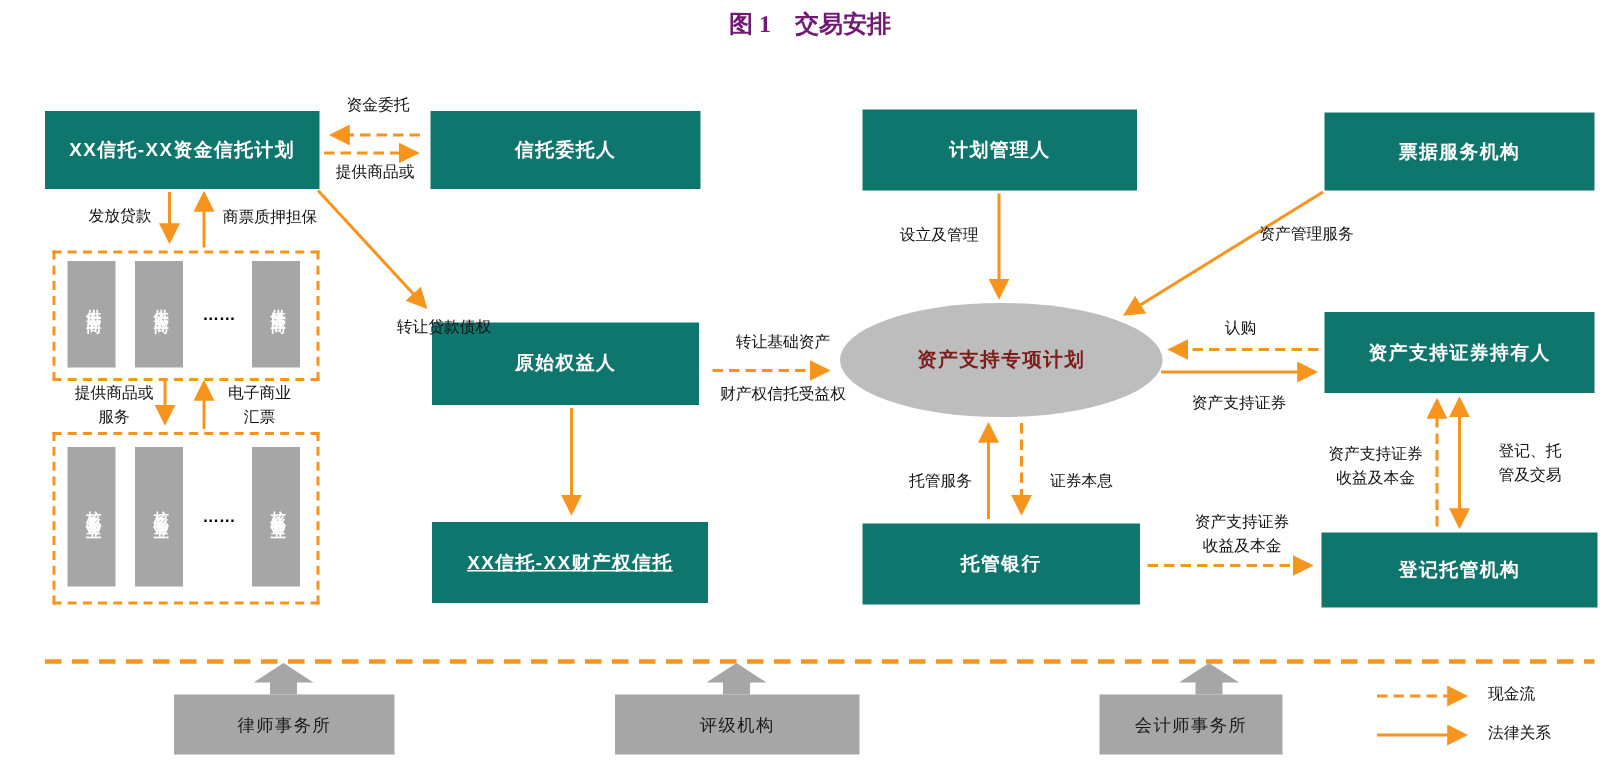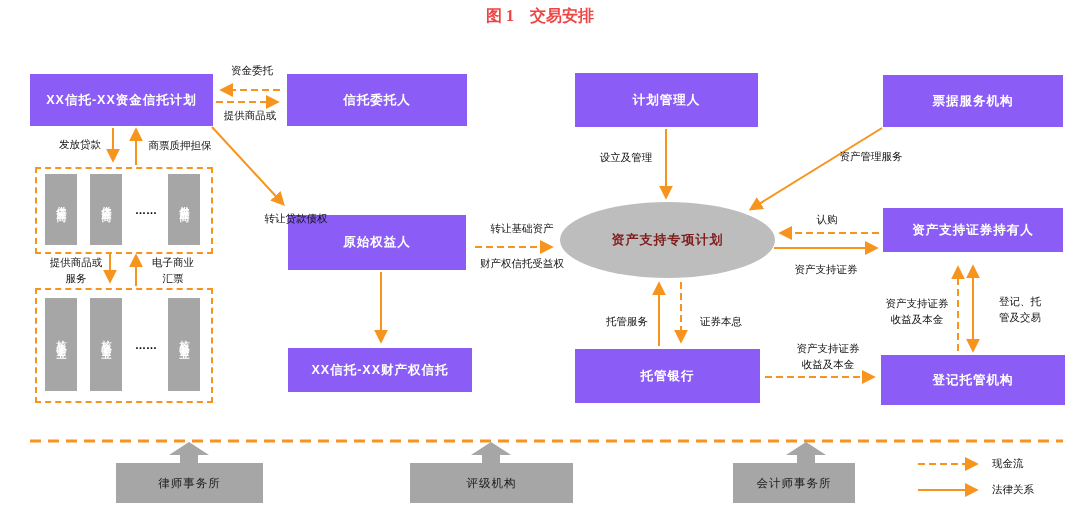--- a/index.html
+++ b/index.html
@@ -1,21 +1,21 @@
 <!DOCTYPE html>
 <html><head>
 <meta charset="utf-8">
 <style>
   html,body{margin:0;padding:0;background:#fff;}
   .canvas{position:relative;width:1080px;height:513px;background:#fff;overflow:hidden;
           font-family:"Liberation Sans",sans-serif;}
   .title{position:absolute;left:0;top:6px;width:1080px;text-align:center;
-         font-family:"Liberation Serif",serif;font-weight:bold;font-size:16px;color:#ef4444;}
+         font-family:"Liberation Serif",serif;font-weight:bold;font-size:16px;color:#701a75;}
   svg.overlay{position:absolute;left:0;top:0;z-index:1;}
-  .node{position:absolute;z-index:2;background:#8b5cf6;color:#fff;display:flex;
+  .node{position:absolute;z-index:2;background:#0f766e;color:#fff;display:flex;
         align-items:center;justify-content:center;font-weight:bold;font-size:12.5px;
         letter-spacing:1px;text-align:center;}
   .ellipse{position:absolute;z-index:2;background:#BDBDBD;border-radius:50%;display:flex;
         align-items:center;justify-content:center;font-weight:bold;font-size:13px;color:#7f1d1d;
         font-family:"Liberation Serif",serif;letter-spacing:1px;}
   .dashedbox{position:absolute;z-index:2;border:2px dashed #F7941E;background:#fff;}
   .vbox{position:absolute;background:#A6A6A6;color:#fff;font-weight:bold;font-size:10px;
         display:flex;align-items:center;justify-content:center;
         writing-mode:vertical-rl;text-orientation:upright;letter-spacing:3px;}
   .dots{position:absolute;color:#000;font-weight:bold;font-size:11px;display:flex;
@@ -73,22 +73,22 @@
       <polygon points="471,455 491,442 511,455 500,455 500,463 482,463 482,455"></polygon>
       <polygon points="786,455 806,442 826,455 815,455 815,463 797,463 797,455"></polygon>
     </g>
   </svg>
 
   <div class="node" style="left:30px;top:74px;width:183px;height:52px;">XX信托-XX资金信托计划</div>
   <div class="node" style="left:287px;top:74px;width:180px;height:52px;">信托委托人</div>
   <div class="node" style="left:575px;top:73px;width:183px;height:54px;font-family:Liberation Serif, serif;">计划管理人</div>
   <div class="node" style="left:883px;top:75px;width:180px;height:52px;">票据服务机构</div>
   <div class="node" style="left:288px;top:215px;width:178px;height:55px;">原始权益人</div>
-  <div class="node" style="left:883px;top:208px;width:180px;height:44px;">资产支持证券持有人</div>
-  <div class="node" style="left:288px;top:348px;width:184px;height:44px;">XX信托-XX财产权信托</div>
+  <div class="node" style="left:883px;top:208px;width:180px;height:54px;">资产支持证券持有人</div>
+  <div class="node" style="left:288px;top:348px;width:184px;height:54px;text-decoration:underline;">XX信托-XX财产权信托</div>
   <div class="node" style="left:575px;top:349px;width:185px;height:54px;">托管银行</div>
   <div class="node" style="left:881px;top:355px;width:184px;height:50px;">登记托管机构</div>
 
   <div class="ellipse" style="left:560px;top:202px;width:215px;height:76px;">资产支持专项计划</div>
 
   <div class="dashedbox" style="left:35px;top:167px;width:174px;height:83px;">
     <div class="vbox" style="left:8px;top:5px;width:32px;height:71px;">供应商1</div>
     <div class="vbox" style="left:53px;top:5px;width:32px;height:71px;">供应商2</div>
     <div class="dots" style="left:88px;top:5px;width:42px;height:71px;">……</div>
     <div class="vbox" style="left:131px;top:5px;width:32px;height:71px;">供应商N</div>

